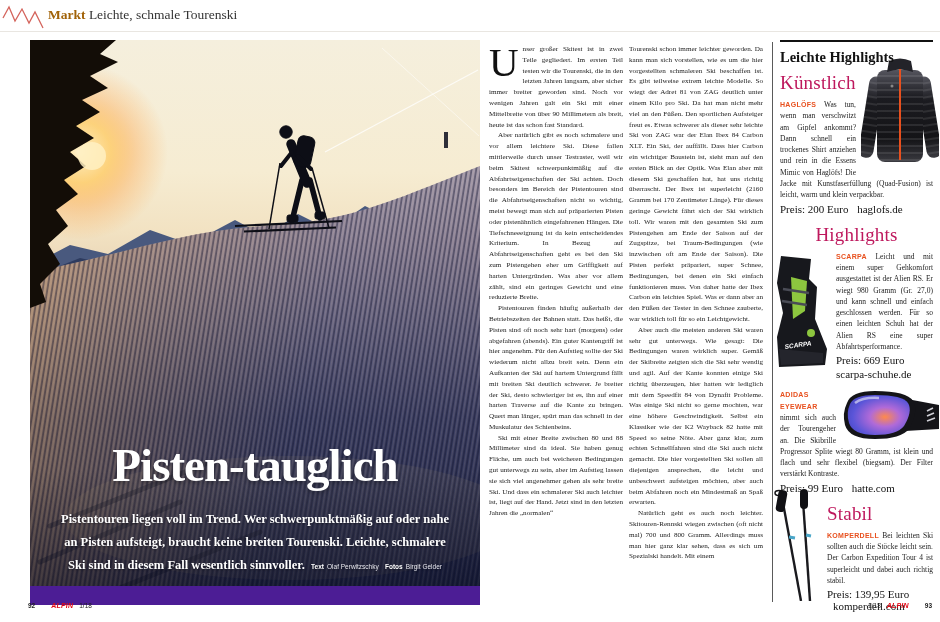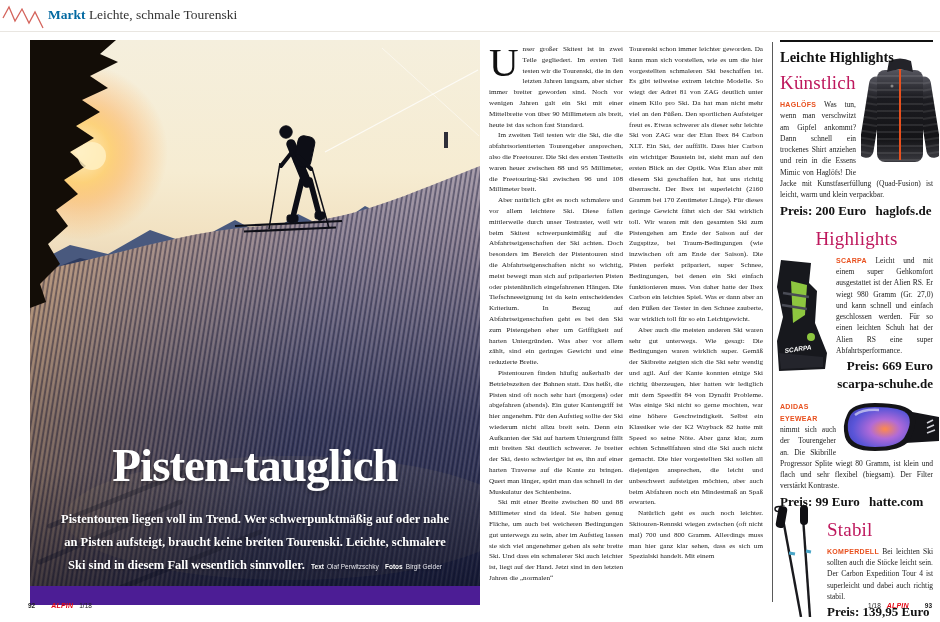--- a/index.html
+++ b/index.html
@@ -2,21 +2,21 @@
 <html><head>
 <meta charset="utf-8">
 <style>
   html,body{margin:0;padding:0;background:#888;}
   .page{position:relative;width:940px;height:622px;background:#ffffff;overflow:hidden;
         font-family:"Liberation Serif","DejaVu Serif",serif;color:#1a1a1a;}
   
   .hdr{position:absolute;left:0;top:0;width:940px;height:30px;}
   .hdr svg{position:absolute;left:2px;top:3px;}
   .hdr .txt{position:absolute;left:48px;top:7px;font-size:13.5px;}
-  .hdr .sec-label{font-weight:bold;color:#0369a1;}
+  .hdr .sec-label{font-weight:bold;color:#a16207;}
   .hdr .sec-topic{color:#333;}
   .hdr-rule{position:absolute;left:0;top:31px;width:940px;height:1px;background:#e9e6e1;}
   
   .photo{position:absolute;left:30px;top:40px;width:450px;height:565px;overflow:hidden;background:#4c1d95;}
   .photo svg{position:absolute;left:0;top:0;}
   .hero-text{position:absolute;left:0;top:398px;width:100%;text-align:center;color:#fff;}
   .hero-text h1{margin:0;font-size:47px;font-weight:bold;letter-spacing:-1px;
                 text-shadow:0 2px 4px rgba(0,0,0,0.35);}
   .standfirst{width:88%;margin:16px auto 0;font-size:12.5px;font-weight:bold;line-height:23px;
               text-shadow:0 1px 2px rgba(0,0,0,0.4);}
@@ -32,22 +32,22 @@
   
   .side-divider{position:absolute;left:772px;top:42px;width:1px;height:560px;background:#5a5a5a;}
   .sidebar{position:absolute;left:780px;top:40px;width:153px;border-top:2px solid #111;padding-top:5px;}
   .rubric{font-size:14.5px;font-weight:bold;color:#111;margin:2px 0 6px 0;}
   .sec{overflow:visible;margin-bottom:9px;}
   .sec h3{margin:4px 0 5px 0;font-size:19px;font-weight:normal;color:#be185d;letter-spacing:0.2px;}
   .sec h3.center{text-align:center;}
   .sec h3.indent{margin-left:36px;}
   .sec .body{font-size:7.5px;line-height:11.3px;text-align:justify;color:#222;}
   .brand{font-family:"Liberation Sans",sans-serif;font-weight:bold;color:#e8501e;font-size:7px;letter-spacing:0.3px;}
-  .price-line{font-size:13px;font-weight:bold;margin-top:2px;color:#111;}
-  .price-line.center{text-align:right;padding-left:36px;}
+  .price-line{font-size:11px;font-weight:normal;margin-top:2px;color:#111;}
+  .price-line.center{text-align:left;padding-left:36px;}
   .site{margin-left:6px;}
   .fl-r{float:right;} .fl-l{float:left;}
   .img-jacket{margin:-16px -6px 2px 5px;}
   .img-boot{margin:2px 5px 0 -9px;}
   .img-goggles{margin:-2px -6px 2px 5px;}
   .img-poles{margin:-14px 6px 0 -7px;}
   
   .foot{position:absolute;top:602px;font-size:6.5px;font-family:"Liberation Sans",sans-serif;color:#222;}
   .foot-l{left:28px;} .foot-r{left:852px;width:80px;text-align:right;}
   .alpin{font-weight:bold;font-style:italic;color:#e30613;letter-spacing:0.2px;font-size:7px;}
@@ -145,21 +145,20 @@
         <span class="cr-label">Text</span>
         <span class="cr">Olaf Perwitzschky</span>&nbsp;
         <span class="cr-label">Fotos</span>
         <span class="cr">Birgit Gelder</span>
       </p>
     </div>
   </div>
 
   <div class="col col1">
     <p class="first"><span class="dropcap">U</span><span>nser großer Skitest ist in zwei Teile gegliedert. Im ersten Teil testen wir die Tourenski, die in den letzten Jahren langsam, aber sicher immer breiter geworden sind. Noch vor wenigen Jahren galt ein Ski mit einer Mittelbreite von über 90 Millimetern als breit, heute ist das schon fast Standard.</span></p>
-    <p>Im zweiten Teil testen wir die Ski, die die abfahrtsorientierten Tourengeher ansprechen, also die Freetourer. Die Ski des ersten Testteils waren heuer zwischen 88 und 95 Millimeter, die Freetouring-Ski zwischen 96 und 108 Millimeter breit.</p>
     <p>Aber natürlich gibt es noch schmalere und vor allem leichtere Ski. Diese fallen mittlerweile durch unser Testraster, weil wir beim Skitest schwerpunktmäßig auf die Abfahrtseigenschaften der Ski achten. Doch besonders im Bereich der Pistentouren sind die Abfahrtseigenschaften nicht so wichtig, meist bewegt man sich auf präparierten Pisten oder pistenähnlich eingefahrenen Hängen. Die Tiefschneeeignung ist da kein entscheidendes Kriterium. In Bezug auf Abfahrtseigenschaften geht es bei den Ski zum Pistengehen eher um Griffigkeit auf harten Untergründen. Was aber vor allem zählt, sind ein geringes Gewicht und eine reduzierte Breite.</p>
     <p>Pistentouren finden häufig außerhalb der Betriebszeiten der Bahnen statt. Das heißt, die Pisten sind oft noch sehr hart (morgens) oder abgefahren (abends). Ein guter Kantengriff ist hier angenehm. Für den Aufstieg sollte der Ski wiederum nicht allzu breit sein. Denn ein Aufkanten der Ski auf hartem Untergrund fällt mit breiten Ski deutlich schwerer. Je breiter der Ski, desto schwieriger ist es, ihn auf einer harten Traverse auf die Kante zu bringen. Quert man länger, spürt man das schnell in der Muskulatur des Schienbeins.</p>
     <p>Ski mit einer Breite zwischen 80 und 88 Millimeter sind da ideal. Sie haben genug Fläche, um auch bei weicheren Bedingungen gut unterwegs zu sein, aber im Aufstieg lassen sie sich viel angenehmer gehen als sehr breite Ski. Und dass ein schmalerer Ski auch leichter ist, liegt auf der Hand. Jetzt sind in den letzten Jahren die „normalen“</p>
   </div>
 
   <div class="col col2">
     <p class="first">Tourenski schon immer leichter geworden. Da kann man sich vorstellen, wie es um die hier vorgestellten schmaleren Ski beschaffen ist. Es gibt teilweise extrem leichte Modelle. So wiegt der Adret 81 von ZAG deutlich unter einem Kilo pro Ski. Da hat man nicht mehr viel an den Füßen. Den sportlichen Aufsteiger freut es. Etwas schwerer als dieser sehr leichte Ski von ZAG war der Elan Ibex 84 Carbon XLT. Ein Ski, der auffällt. Dass hier Carbon ein wichtiger Baustein ist, sieht man auf den ersten Blick an der Optik. Was Elan aber mit diesem Ski geschaffen hat, hat uns richtig überrascht. Der Ibex ist superleicht (2160 Gramm bei 170 Zentimeter Länge). Für dieses geringe Gewicht fährt sich der Ski wirklich toll. Wir waren mit den gesamten Ski zum Pistengehen am Ende der Saison auf der Zugspitze, bei Traum-Bedingungen (wie inzwischen oft am Ende der Saison). Die Pisten perfekt präpariert, super Schnee, Bedingungen, bei denen ein Ski einfach funktionieren muss. Von daher hatte der Ibex Carbon ein leichtes Spiel. Was er dann aber an den Füßen der Tester in den Schnee zauberte, war wirklich toll für so ein Leichtgewicht.</p>
     <p>Aber auch die meisten anderen Ski waren sehr gut unterwegs. Wie gesagt: Die Bedingungen waren wirklich super. Gemäß der Skibreite zeigten sich die Ski sehr wendig und agil. Auf der Kante konnten einige Ski richtig überzeugen, hier hatten wir lediglich mit dem Speedfit 84 von Dynafit Probleme. Was einige Ski nicht so gerne mochten, war eine höhere Geschwindigkeit. Selbst ein Klassiker wie der K2 Wayback 82 hatte mit Speed so seine Nöte. Aber ganz klar, zum echten Schnellfahren sind die Ski auch nicht gemacht. Die hier vorgestellten Ski sollen all diejenigen ansprechen, die leicht und unbeschwert aufsteigen möchten, aber auch beim Abfahren noch ein Mindestmaß an Spaß erwarten.</p>
     <p>Natürlich geht es auch noch leichter. Skitouren-Rennski wiegen zwischen (oft nicht mal) 700 und 800 Gramm. Allerdings muss man hier ganz klar sehen, dass es sich um Spezialski handelt. Mit einem</p>
   </div>

